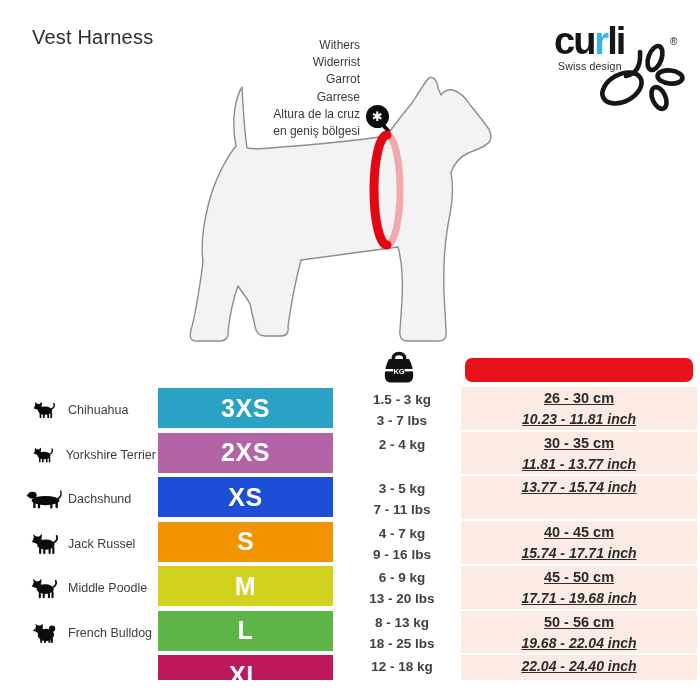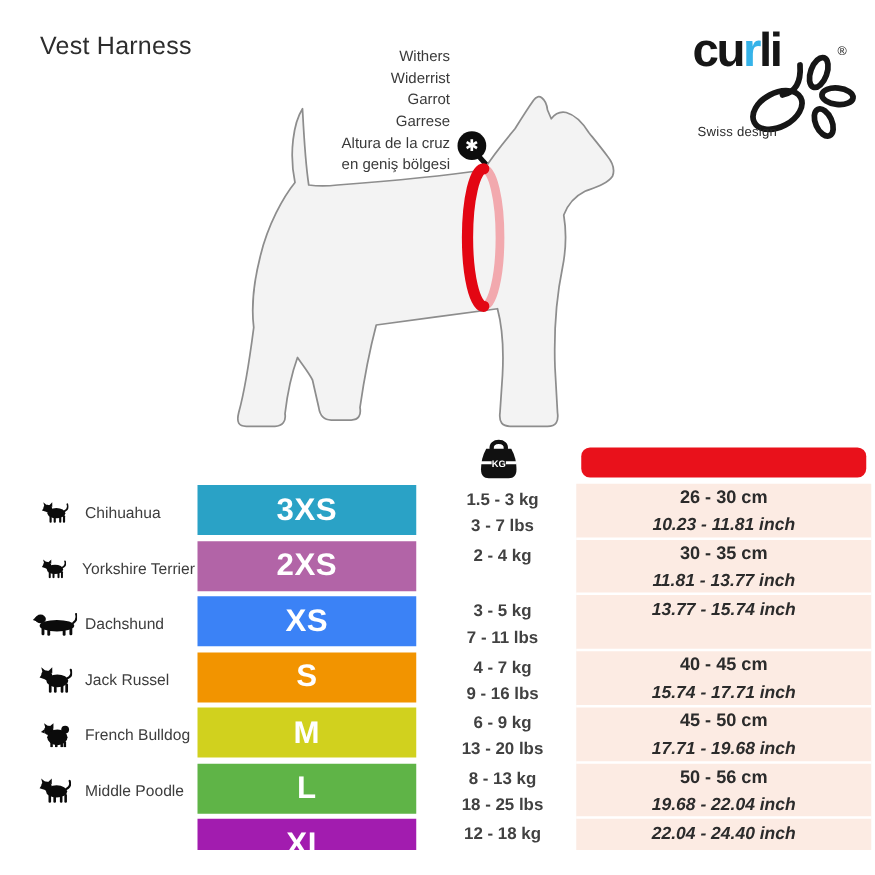--- a/index.html
+++ b/index.html
@@ -11,21 +11,21 @@
   .page-title{left:32px;top:26px;font-size:20px;letter-spacing:.2px;color:#2d2d2d;}
   
   .withers-labels{right:340px;top:37px;text-align:right;font-size:12px;line-height:17.2px;color:#3a3a3a;white-space:nowrap;}
   
   .marker-badge{left:366px;top:105px;width:23px;height:23px;border-radius:50%;background:#0d0d0d;
     display:flex;align-items:center;justify-content:center;color:#fff;font-size:13px;line-height:1;}
   .marker-arrow{left:378px;top:122px;}
   
   .logo{left:552px;top:14px;width:146px;height:104px;}
   .logo-word{position:absolute;left:2px;top:6px;font-size:38px;font-weight:bold;letter-spacing:-2px;color:#161616;}
-  .logo-tagline{position:absolute;left:6px;top:46px;font-size:10.5px;color:#2a2a2a;letter-spacing:.2px;margin-top:40px;}
+  .logo-tagline{position:absolute;left:6px;top:46px;font-size:10.5px;color:#2a2a2a;letter-spacing:.2px;}
   .logo-swirl{position:absolute;left:0;top:0;}
   .logo-reg{position:absolute;left:118px;top:22px;font-size:10px;color:#161616;}
   
   .breed-col{left:24px;top:388px;width:132px;}
   .breed-row{height:44.5px;display:flex;align-items:center;text-align:center;}
   .breed-icon-box{width:40px;display:flex;justify-content:center;align-items:center;}
   .breed-label{font-size:12.5px;color:#3d3d3d;margin-left:4px;white-space:nowrap;}
   .size-col{left:158px;top:388px;width:175px;}
   .size-bar{height:40px;margin-bottom:4.5px;display:flex;align-items:center;justify-content:center;
     color:#ffffff;font-weight:bold;font-size:25px;letter-spacing:.5px;}
@@ -194,44 +194,44 @@
     <div class="breed-row">
       <span class="breed-icon-box">
           <svg width="27" height="22" viewBox="0 0 40 32">
             <use href="#sym-dog"></use>
           </svg>
         </span>
       <span class="breed-label">Jack Russel</span>
     </div>
     <div class="breed-row">
       <span class="breed-icon-box">
+          <svg width="26" height="21" viewBox="0 0 40 32">
+            <use href="#sym-dog"></use>
+          </svg>
+        </span>
+      <span class="breed-label">Middle Poodle</span>
+    </div>
+    <div class="breed-row">
+      <span class="breed-icon-box">
           <svg width="24" height="20" viewBox="0 0 38 32">
             <use href="#sym-spitz"></use>
           </svg>
         </span>
       <span class="breed-label">French Bulldog</span>
-    </div>
-    <div class="breed-row">
-      <span class="breed-icon-box">
-          <svg width="26" height="21" viewBox="0 0 40 32">
-            <use href="#sym-dog"></use>
-          </svg>
-        </span>
-      <span class="breed-label">Middle Poodle</span>
     </div>
   </div>
 
   <div class="abs size-col">
     <div class="size-bar" style="background-color: rgb(42, 162, 198);">3XS</div>
     <div class="size-bar" style="background-color: rgb(178, 100, 167);">2XS</div>
-    <div class="size-bar" style="background-color: #3b82f6;">XS</div>
+    <div class="size-bar" style="background-color: #1d4ed8;">XS</div>
     <div class="size-bar" style="background-color: rgb(242, 148, 0);">S</div>
     <div class="size-bar" style="background-color: rgb(209, 209, 30);">M</div>
     <div class="size-bar" style="background-color: rgb(95, 180, 71);">L</div>
-    <div class="size-bar" style="background-color: #a21caf;">XL</div>
+    <div class="size-bar" style="background-color: #be185d;">XL</div>
   </div>
 
   <svg class="abs weight-header-icon" width="36" height="38" viewBox="0 0 36 38">
     <path d="M12.5,10.5 C10.5,2.5 25.5,2.5 23.5,10.5" fill="none" stroke="#111111" stroke-width="3.4"></path>
     <path d="M8,10 L28,10 C31,15 32.2,21 32.2,26.5 C32.2,31 30,33.5 26,33.5 L10,33.5 C6,33.5 3.8,31 3.8,26.5 C3.8,21 5,15 8,10 Z" fill="#111111"></path>
     <rect x="3.8" y="20" width="8.5" height="2.4" fill="#ffffff"></rect>
     <rect x="23.7" y="20" width="8.5" height="2.4" fill="#ffffff"></rect>
     <text x="18" y="24.5" text-anchor="middle" font-family="Liberation Sans, DejaVu Sans, sans-serif" font-size="7.5" font-weight="bold" fill="#ffffff">KG</text>
   </svg>
 
@@ -259,21 +259,21 @@
       <div class="weight-line">8 - 13 kg</div>
       <div class="weight-line">18 - 25 lbs</div>
     </div>
     <div class="weight-row">
       <div class="weight-line">12 - 18 kg</div>
       <div class="weight-line">26 - 39 lbs</div>
     </div>
   </div>
 
   <div class="abs measure-header" style="background-color: rgb(233, 17, 27);"></div>
-  <div class="abs measure-panel" style="background-color: rgb(252, 235, 227);">
+  <div class="abs measure-panel" style="background-color: rgb(252, 235, 227); text-decoration: underline;">
     <div class="measure-row">
       <div class="measure-cm">26 - 30 cm</div>
       <div class="measure-inch">10.23 - 11.81 inch</div>
     </div>
     <div class="measure-row">
       <div class="measure-cm">30 - 35 cm</div>
       <div class="measure-inch">11.81 - 13.77 inch</div>
     </div>
     <div class="measure-row">
       <div class="measure-inch">13.77 - 15.74 inch</div>

